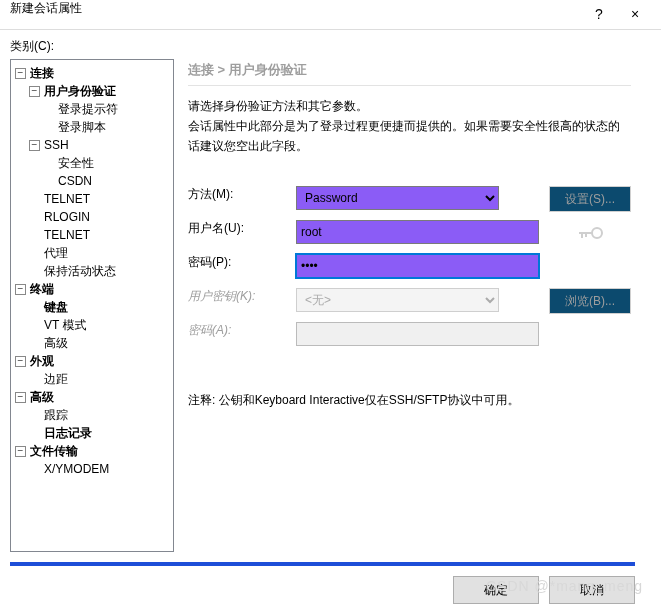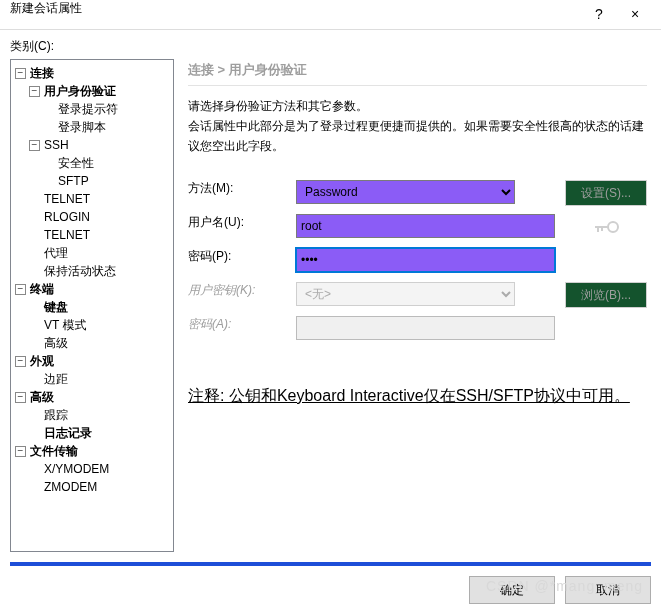--- a/index.html
+++ b/index.html
@@ -1,46 +1,46 @@
 <!DOCTYPE html>
 <html><head>
 <meta charset="utf-8">
 <style>
 * { box-sizing: border-box; margin: 0; padding: 0; }
 body { font-family: "Microsoft YaHei", "SimSun", sans-serif; font-size: 12px; background: #fff; width: 661px; height: 614px; overflow: hidden; }
 .titlebar { display: flex; align-items: flex-start; height: 30px; padding: 0 8px 0 10px; border-bottom: 1px solid #ddd; }
 .titlebar .title { flex: 1; font-size: 12px; }
 .titlebar .btn { width: 36px; height: 28px; display: flex; align-items: center; justify-content: center; font-size: 14px; }
-.content { display: flex; flex-direction: column; height: 584px; padding: 8px 10px 10px 10px; }
+.content { display: flex; flex-direction: column; height: 584px; padding: 8px 26px 10px 10px; }
 .catlabel { margin-bottom: 4px; font-size: 12px; }
 .main-row { display: flex; flex: 1; gap: 10px; overflow: hidden; }
 .tree-wrap { width: 164px; border: 1px solid #828790; background: #fff; overflow: auto; padding: 4px 2px; }
 .tree ul { list-style: none; padding-left: 14px; }
 .tree > ul { padding-left: 2px; }
 .tree li { line-height: 18px; white-space: nowrap; }
 .node-row { display: flex; align-items: center; gap: 2px; }
 .exp { display: inline-flex; width: 11px; height: 11px; border: 1px solid #888; align-items: center; justify-content: center; font-size: 10px; line-height: 1; color: #333; background: #fff; }
 .exp-sp { display: inline-block; width: 11px; }
 .node-label { padding: 0 2px; cursor: default; }
 .bold { font-weight: 700; }
 .right { flex: 1; display: flex; flex-direction: column; padding: 2px 4px 0 4px; }
 .breadcrumb { color: #9e9e9e; font-size: 13px; font-weight: 600; border-bottom: 1px solid #e3e3e3; padding-bottom: 6px; margin-bottom: 10px; }
-.desc { line-height: 20px; margin-bottom: 24px; }
+.desc { line-height: 20px; margin-bottom: 30px; }
 .form-row { display: flex; height: 26px; margin-bottom: 8px; }
 .form-row .lab { width: 108px; }
 .form-row .lab.disabled { color: #9e9e9e; font-style: italic; }
 .form-row .control { flex: 1; margin-right: 10px; }
 .form-row .rbtn { width: 82px; height: 26px; }
 select, input[type=text], input[type=password] { width: 100%; height: 24px; border: 1px solid #7a7a7a; padding: 0 4px; font-family: inherit; font-size: 12px; background: #8b5cf6; }
 select:disabled, input:disabled { background: #f0f0f0; color: #888; border-color: #bbb; }
 input.focused { border: 1px solid #0078d7; outline: 1px solid #0078d7; }
 button { font-family: inherit; font-size: 12px; background: #e1e1e1; border: 1px solid #adadad; cursor: default; }
-button:disabled { color: #9e9e9e; background: #14532d; border-color: #d0d0d0; margin-left: 40px; }
+button:disabled { color: #9e9e9e; background: #0c4a6e; border-color: #d0d0d0; margin-left: 40px; }
 .key-icon { width: 34px; height: 30px; display: flex; align-items: center; justify-content: center; color: #cfcfcf; }
-.note { margin-top: 36px; font-size: 16px; text-decoration: underline; }
+.note { margin-top: 36px; font-size: 12px; }
 .footer { display: flex; justify-content: flex-end; align-items: center; gap: 10px; margin-top: 10px; padding-top: 10px; border-top: 4px solid #1d4ed8; }
 .footer button { width: 86px; height: 28px; }
 .watermark { position: absolute; right: 18px; bottom: 20px; color: #d8d8d8; font-size: 14px; letter-spacing: 1px; pointer-events: none; }
 </style>
 </head>
 <body>
 
 <div class="titlebar">
   <div class="title">新建会话属性</div>
   <div class="btn">?</div>
@@ -87,21 +87,21 @@
                 <ul>
                   <li>
                       <div class="node-row">
                         <span class="exp-sp"></span>
                         <span class="node-label">安全性</span>
                       </div>
                     </li>
                   <li>
                       <div class="node-row">
                         <span class="exp-sp"></span>
-                        <span class="node-label">SFTP</span>
+                        <span class="node-label">CSDN</span>
                       </div>
                     </li>
                 </ul>
               </li>
               <li>
                   <div class="node-row">
                     <span class="exp-sp"></span>
                     <span class="node-label">TELNET</span>
                   </div>
                 </li>
@@ -194,26 +194,20 @@
           <li>
             <div class="node-row">
                 <span class="exp">−</span>
                 <span class="node-label bold">文件传输</span>
               </div>
             <ul>
               <li>
                   <div class="node-row">
                     <span class="exp-sp"></span>
                     <span class="node-label">X/YMODEM</span>
-                  </div>
-                </li>
-              <li>
-                  <div class="node-row">
-                    <span class="exp-sp"></span>
-                    <span class="node-label">ZMODEM</span>
                   </div>
                 </li>
             </ul>
           </li>
         </ul>
       </div>
     </div>
 
     <div class="right">
       <div class="breadcrumb">连接 &gt; 用户身份验证</div>

